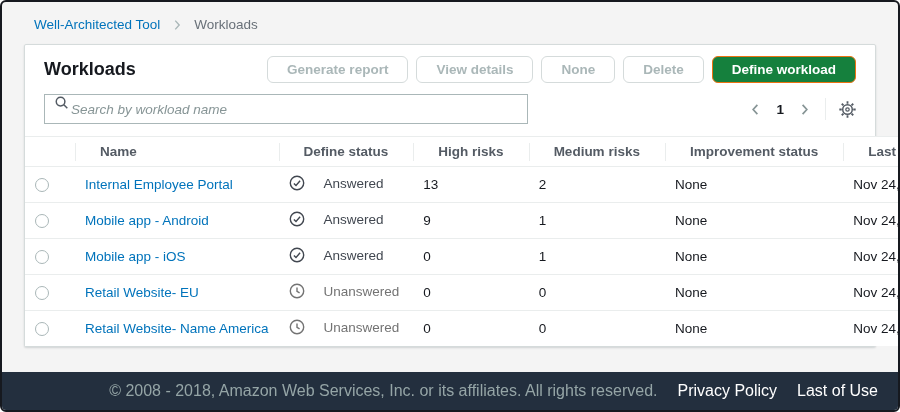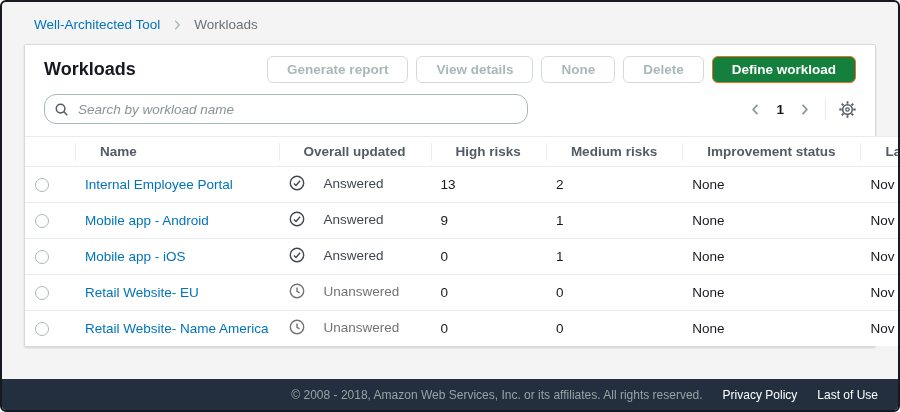--- a/index.html
+++ b/index.html
@@ -48,22 +48,22 @@
   }
   .btn.primary { background: #15803d; border-color: #ec7211; color: #ffffff; }
 
   
   .toolbar {
     display: flex; justify-content: space-between; align-items: center;
     padding: 5px 19px 12px;
   }
   .search {
     width: 484px; height: 30px;
-    border: 1px solid #aab7b8; border-radius: 12px;
-    display: flex; align-items: center; gap: 7px; padding: 0 9px;
+    border: 1px solid #aab7b8; border-radius: 0;
+    display: flex; padding: 0 9px;
     background: #fff; color: #545b64;
   }
   .search input {
     border: none; outline: none; flex: 1; font-family: inherit;
     font-size: 13.5px; color: #16191f; background: transparent;
   }
   .search input::placeholder { font-style: italic; color: #879596; }
   .pager { display: flex; align-items: center; gap: 13px; color: #879596; }
   .pager .chev { display: inline-flex; cursor: pointer; }
   .pagenum { font-weight: bold; color: #16191f; font-size: 13.5px; cursor: pointer; }
@@ -92,23 +92,23 @@
     border: 1px solid #aab7b8; background: #fff; cursor: pointer; vertical-align: middle;
   }
   .wl-link { color: #0073bb; text-decoration: none; cursor: pointer; }
   .status { display: inline-flex; align-items: center; gap: 19px; color: #414750; }
   .status.unanswered { color: #737373; }
   .status .ic { display: inline-flex; }
 
   
   .spacer { flex: 1; }
   footer {
-    flex: 0 0 auto; height: 31px; background: #232f3e;
+    flex: 0 0 auto; height: 38px; background: #232f3e;
     display: flex; align-items: center; justify-content: flex-end;
-    gap: 20px; padding: 0 20px; font-size: 12px;
+    gap: 20px; padding: 0 20px; font-size: 16px;
   }
   .copyright { color: #95a5a6; }
   footer a { color: #ffffff; text-decoration: none; cursor: pointer; }
 </style>
 </head>
 <body>
 
 <div class="frame">
 
   <nav class="breadcrumb">
@@ -182,21 +182,21 @@
           <col style="width:96px">
         <col style="width:90px">
           <col style="width:118px">
           <col style="width:152px">
           <col>
       </colgroup>
       <thead>
         <tr>
           <th></th>
           <th>Name</th>
-          <th>Overall updated</th>
+          <th>Define status</th>
           <th>High risks</th>
           <th>Medium risks</th>
           <th>Improvement status</th>
           <th>Last updated</th>
         </tr>
       </thead>
       <tbody>
           <tr>
     <td><span class="radio"></span></td>
     <td><a class="wl-link">Internal Employee Portal</a></td>

